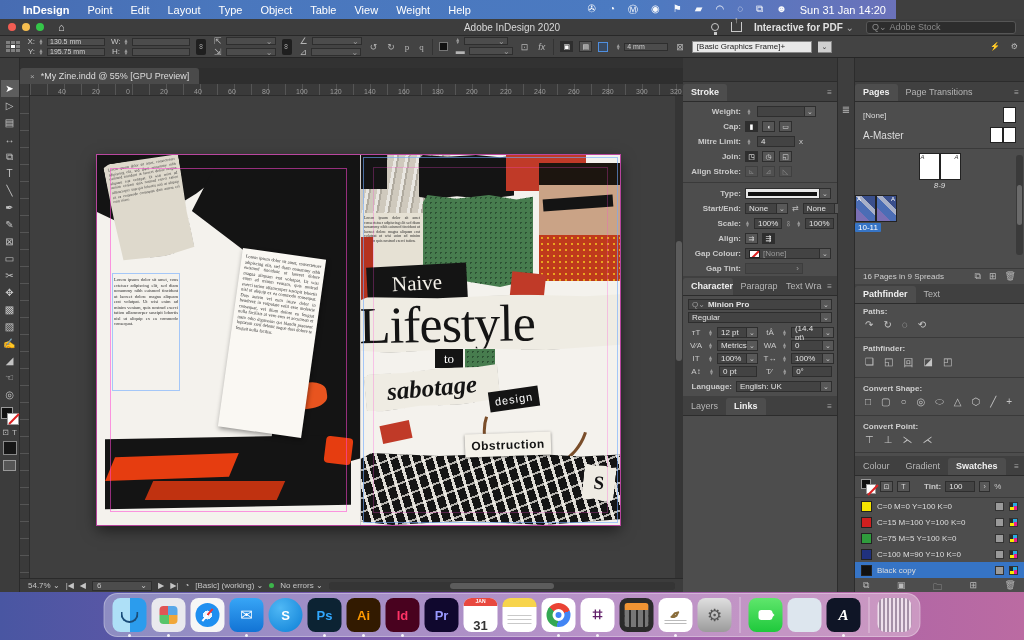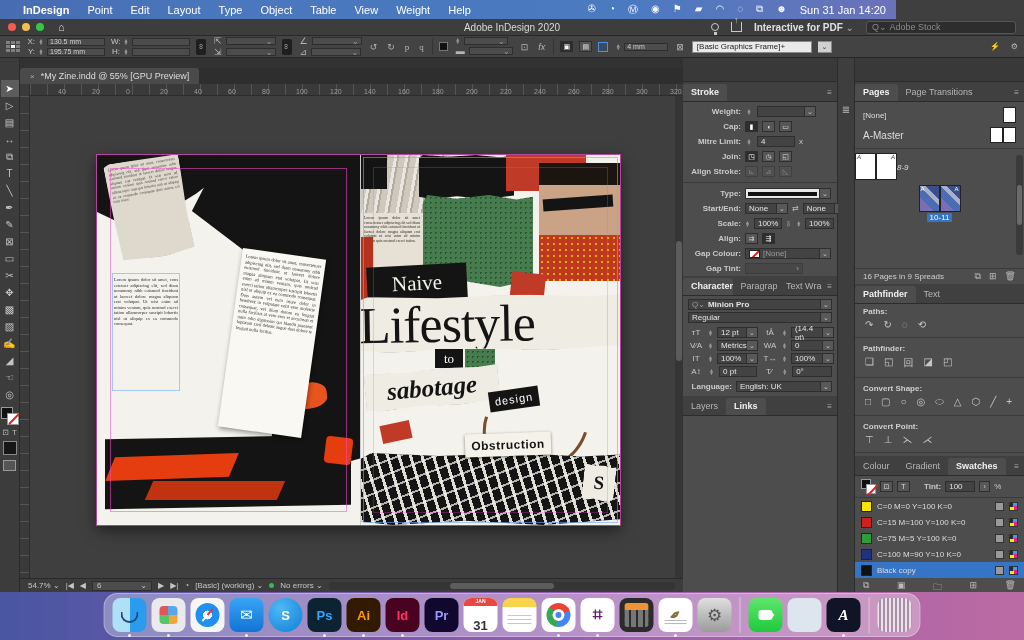--- a/index.html
+++ b/index.html
@@ -745,32 +745,32 @@
         </div>
         <div class="prow" style="justify-content: space-between; padding: 2px 8px;">
           <span style="font-size: 10px; color: rgb(221, 221, 221);">A-Master</span>
           <span style="display: flex;">
             <span class="pg-thumb" style="width: 13px; height: 16px;"></span>
             <span class="pg-thumb" style="width: 13px; height: 16px;"></span>
           </span>
         </div>
       </div>
     <div id="spreads" style="height:120px;position:relative;border-bottom:1px solid #3a3a3a;padding-top:4px;">
-        <div style="display: flex; flex-direction: row; align-items: center; margin-bottom: 5px; font-style: italic;">
+        <div style="display: flex; flex-direction: column; align-items: center; margin-bottom: 5px; font-style: italic;">
           <div class="spread-thumb">
             <span class="pg-thumb" style="width: 21px; height: 27px; position: relative;">
               <span style="position: absolute; top: 0px; left: 1px; font-size: 6px; color: rgb(51, 51, 51);">A</span>
             </span>
             <span class="pg-thumb" style="width: 21px; height: 27px; position: relative;">
               <span style="position: absolute; top: 0px; right: 1px; font-size: 6px; color: rgb(51, 51, 51);">A</span>
             </span>
           </div>
           <span class="spread-lab">8-9</span>
         </div>
-        <div style="display: flex; flex-direction: column; align-items: center; margin-bottom: 19px;">
+        <div style="display: flex; flex-direction: column; align-items: flex-start; margin-bottom: 19px;">
           <div class="spread-thumb">
             <span class="colorpg" style="width: 21px; height: 27px; position: relative;">
               <span style="position: absolute; top: 0px; left: 1px; font-size: 6px; color: rgb(255, 255, 255);">A</span>
             </span>
             <span class="colorpg" style="width: 21px; height: 27px; position: relative;">
               <span style="position: absolute; top: 0px; right: 1px; font-size: 6px; color: rgb(255, 255, 255);">A</span>
             </span>
           </div>
           <span class="spread-lab sel">10-11</span>
         </div>

